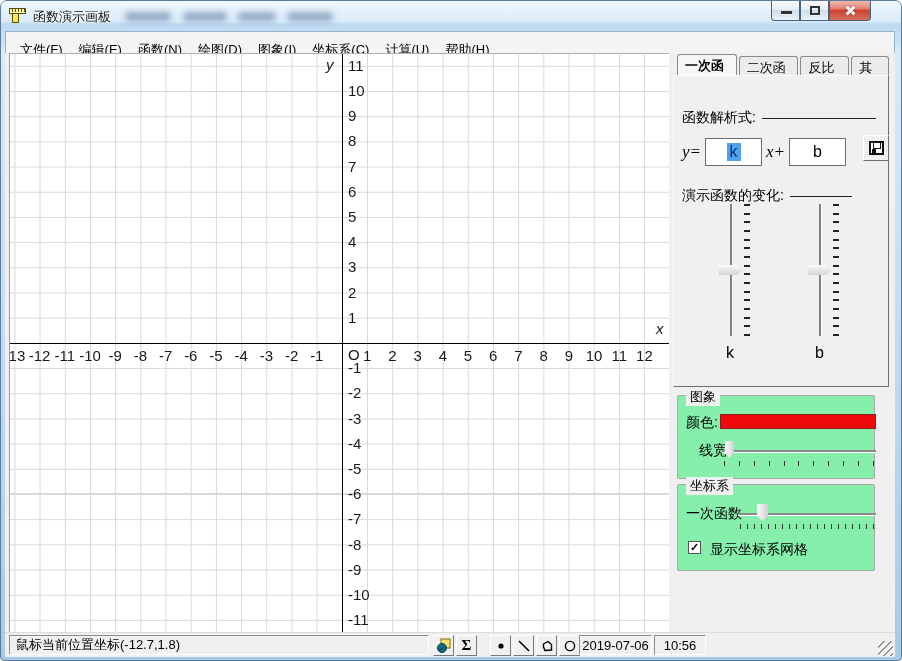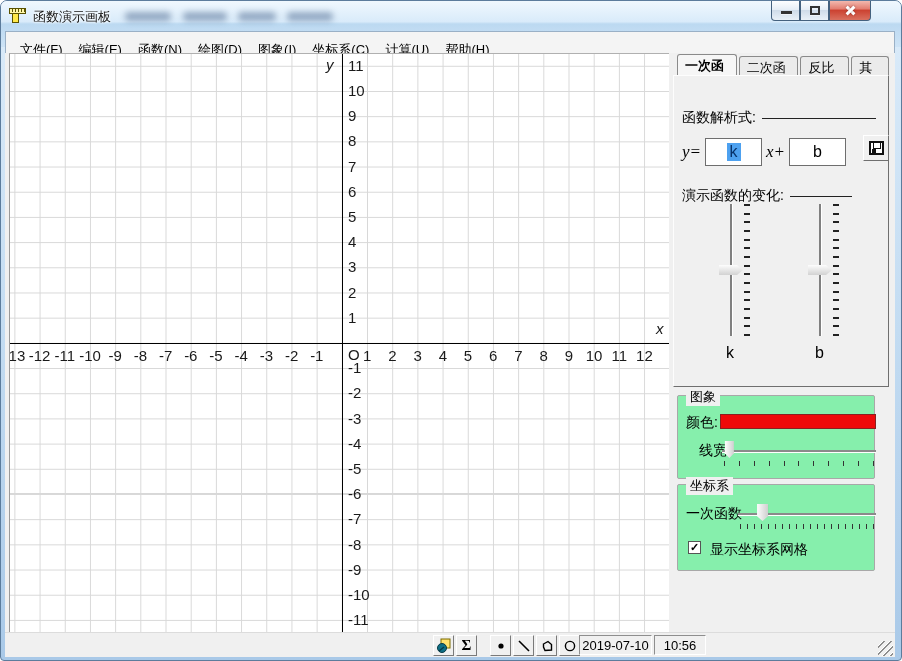--- a/index.html
+++ b/index.html
@@ -340,20 +340,23 @@
             <i></i>
             <i></i>
           </div>
         <div class="checkbox" id="gridcheck" style="left:10px;top:56px;">✓</div>
         <span class="glabel" style="left:32px;top:56px;">显示坐标系网格</span>
       </div>
     </div>
   </div>
 
   <div class="statusbar">
+    <div class="spanel" style="left:4px;width:420px;">
+      <span>鼠标当前位置坐标(-12.7,1.8)</span>
+    </div>
     <div id="tools">
         <div class="toolbtn" style="left: 428px;">
           <svg width="16" height="16" viewBox="0 0 16 16">
             <rect x="5" y="1" width="9" height="9" fill="#ffe26e" stroke="#7a6a00"></rect>
             <circle cx="6" cy="10" r="4.5" fill="#0e6f86" stroke="#063a46"></circle>
             <path d="M3 13 L8 9" stroke="#063a46" stroke-width="1.5"></path>
           </svg>
         </div>
         <div class="toolbtn" style="left: 451px;">
           <span class="sigma">Σ</span>
@@ -374,20 +377,20 @@
           </svg>
         </div>
         <div class="toolbtn" style="left: 554px;">
           <svg width="14" height="14" viewBox="0 0 14 14">
             <circle cx="7" cy="7" r="4.6" fill="none" stroke="#000" stroke-width="1.4"></circle>
           </svg>
         </div>
       </div>
     <div class="ssep" style="left:580px;"></div>
     <div class="spanel" style="left:574px;width:73px;justify-content:center;">
-      <span>2019-07-10</span>
+      <span>2019-07-06</span>
     </div>
     <div class="spanel" style="left:649px;width:52px;justify-content:center;">
       <span>10:56</span>
     </div>
     <div class="grip"></div>
   </div>
 </div>
 
 </body></html>

